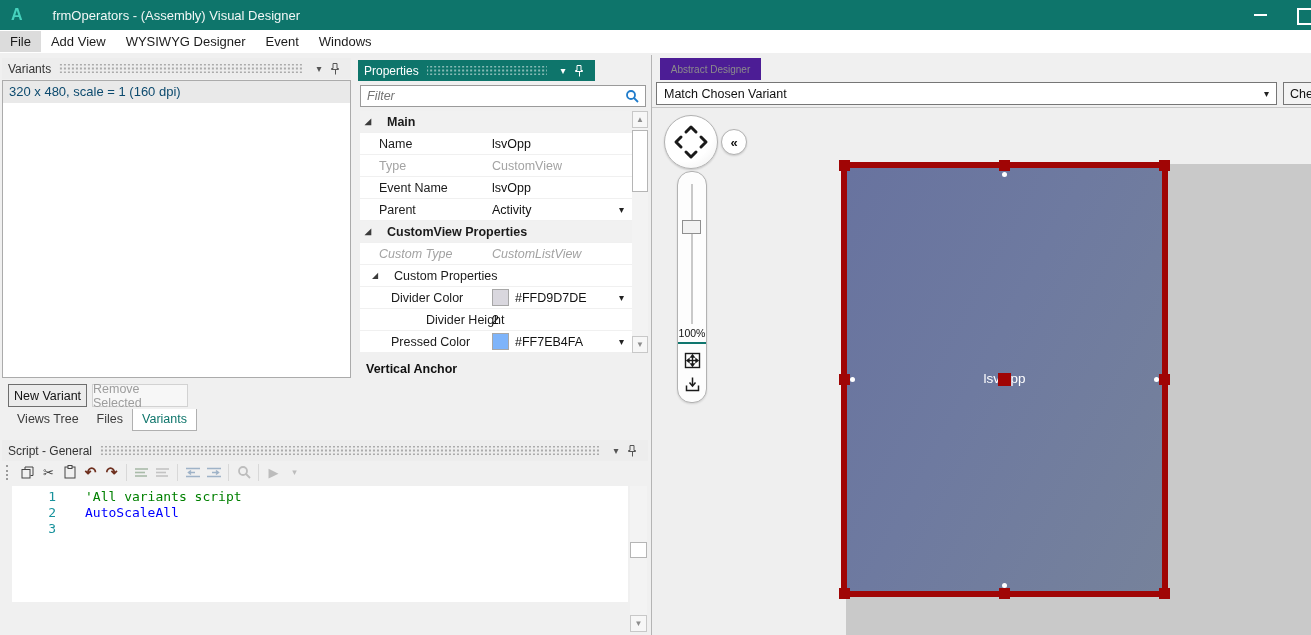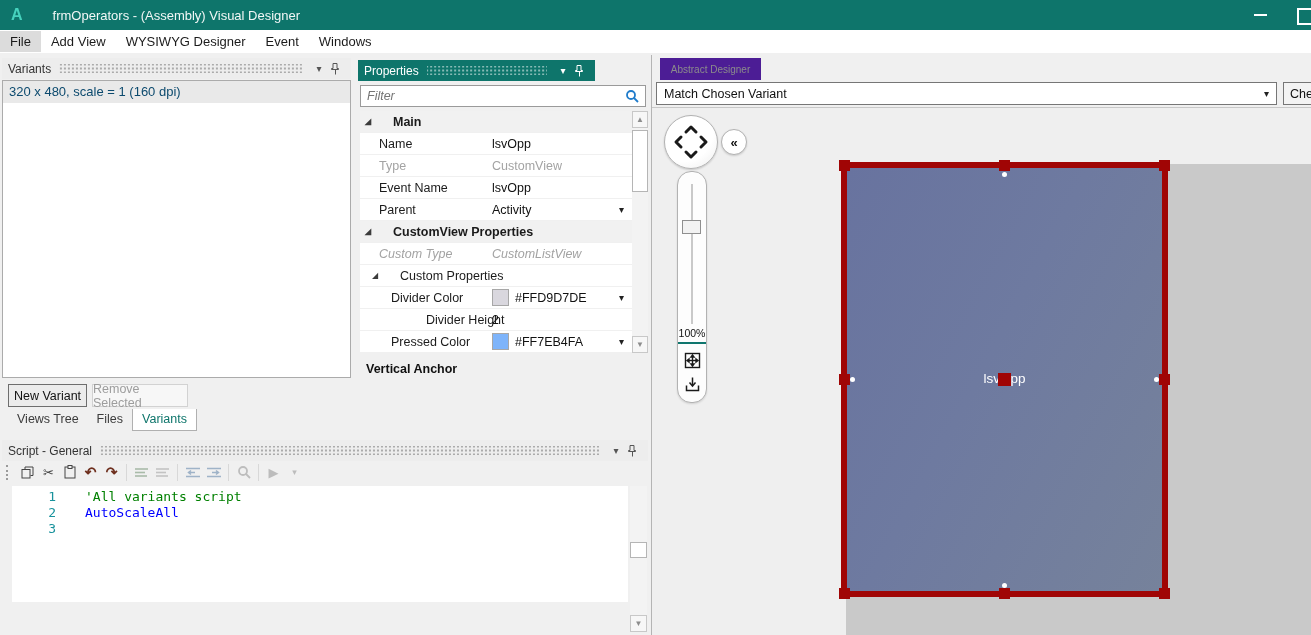--- a/index.html
+++ b/index.html
@@ -39,21 +39,21 @@
   .ltab.active{color:#0e756b;background:#fff;border:1px solid #b0b0b0;border-top:none}
   
   #prop-head{left:358px;top:60px;width:237px}
   #filter-wrap{position:absolute;left:360px;top:85px;width:286px;height:22px;background:#fff;border:1px solid #9a9a9a;box-sizing:border-box;display:flex;align-items:center}
   #filter-input{flex:1;border:none;outline:none;font-size:12.5px;font-style:italic;color:#8a8a8a;padding:0 6px;background:transparent;font-family:"Liberation Sans",sans-serif}
   #prop-grid{position:absolute;left:360px;top:111px;width:272px;height:242px;background:#fff;font-size:12.5px;overflow:hidden}
   .prow{height:22px;display:flex;align-items:center;border-bottom:1px solid #f0f0f0;box-sizing:border-box}
   .prow .tri{width:10px;font-size:8px;color:#3c3c3c;margin-left:5px}
   .prow .tri.grp{margin-left:12px}
   .prow.section{background:#f1f1f1;font-weight:bold}
-  .plabel{margin-left:18px;color:#1b1b1b;white-space:nowrap}
+  .plabel{margin-left:12px;color:#1b1b1b;white-space:nowrap}
   .prow:not(.section):not(.group) .plabel{margin-left:19px}
   .plabel.ind{margin-left:31px !important}
   .plabel.ro,.pval.ro .vtext{color:#a3a3a3}
   .pval{position:absolute;left:132px;right:2px;display:flex;align-items:center}
   .vtext{color:#111;white-space:nowrap}
   .swatch{width:15px;height:15px;border:1px solid #a7a7a7;margin-right:6px;display:inline-block}
   .dd{margin-left:auto;margin-right:6px;font-size:10px;color:#222}
   #prop-footer{position:absolute;left:366px;top:362px;font-size:12.5px;font-weight:bold;color:#111}
   
   .sbar{position:absolute;background:#f3f3f3}

